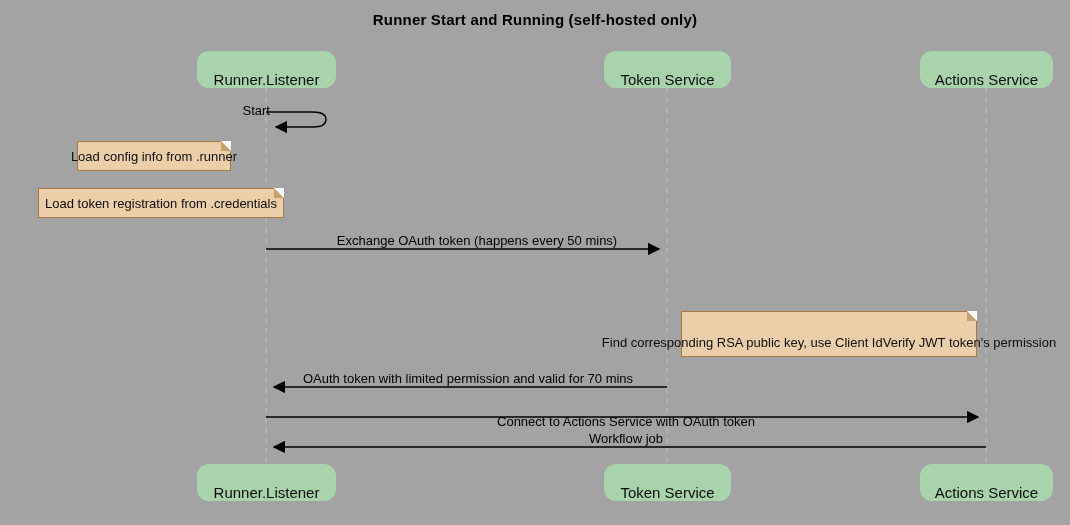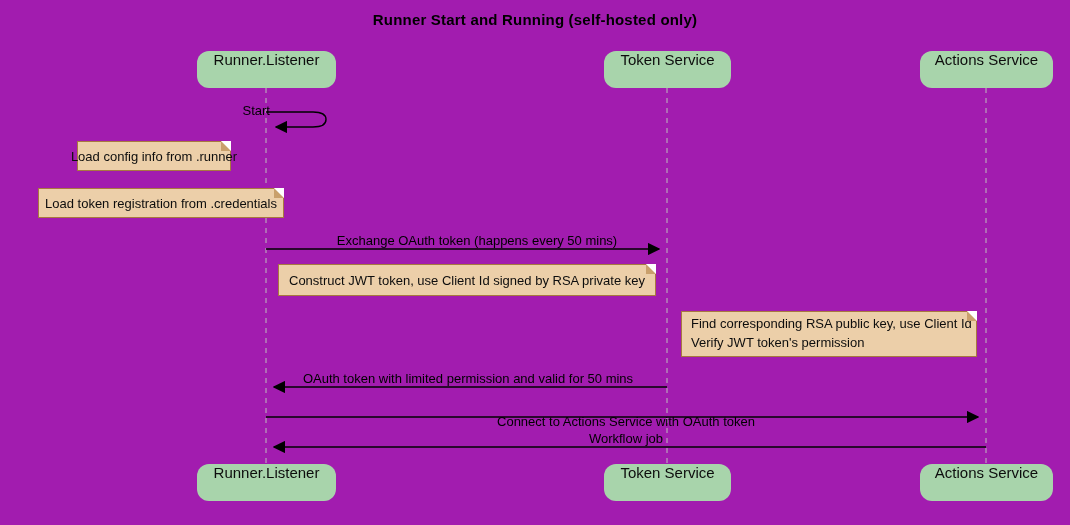--- a/index.html
+++ b/index.html
@@ -1,50 +1,50 @@
 <!DOCTYPE html>
 <html><head>
 <meta charset="utf-8">
 <style>
   html, body { margin:0; padding:0; background:#ffffff; }
   .canvas {
-    position:relative; width:1070px; height:525px; background:#a21caf;
+    position:relative; width:1070px; height:525px; background:#a3a3a3;
     font-family:"Liberation Sans", sans-serif; color:#000; overflow:hidden;
   }
   .title {
     position:absolute; top:11px; left:0; width:100%;
     text-align:center; font-size:15px; font-weight:bold; letter-spacing:0.2px;
   }
   svg.layer { position:absolute; top:0; left:0; pointer-events:none; }
   .lifeline { stroke:#bdbdbd; stroke-width:1; stroke-dasharray:5,5; fill:none; }
   .arrow { stroke:#000; stroke-width:1.4; fill:none; }
   .participant {
     position:absolute; background:#a8d4ab; border-radius:12px;
-    display:flex; align-items:flex-start; justify-content:center;
+    display:flex; align-items:flex-end; justify-content:center;
     font-size:15px; color:#0d0d0d; box-sizing:border-box;
   }
   .note {
     position:absolute; background:#eccfa9; border:1px solid #a87840;
     font-size:13px; color:#0d0d0d; box-sizing:border-box;
     display:flex; align-items:center; justify-content:center;
     text-align:center; white-space:nowrap;
   }
   .note::before {
     content:""; position:absolute; top:-1px; right:-1px;
     border-style:solid; border-width:0 10px 10px 0;
     border-color:#ffffff #ffffff #cfa briefly;
   }
   
   .note::before {
     content:""; position:absolute; top:-1px; right:-1px;
     border-style:solid; border-width:0 10px 10px 0;
     border-color:#ffffff #ffffff #c9a06c #c9a06c;
   }
   .note.multiline {
-    flex-direction:column; align-items:flex-start; justify-content:center;
+    flex-direction:row; align-items:flex-start; justify-content:center;
     text-align:right; padding:22px 9px; line-height:1.45;
   }
   .msg-label {
     position:absolute; font-size:13px; color:#000; white-space:nowrap;
   }
   .msg-label.center { transform:translateX(-50%); }
   .msg-label.right-align { text-align:right; }
 </style>
 </head>
 <body>
@@ -86,31 +86,28 @@
   </div>
   <div class="participant" style="left:604px; top:464px; width:127px; height:37px;">
     <span>Token Service</span>
   </div>
   <div class="participant" style="left:920px; top:464px; width:133px; height:37px;">
     <span>Actions Service</span>
   </div>
 
   <div class="msg-label right-align" style="left:206px; top:103px; width:64px;">Start</div>
   <div class="msg-label center" style="left:466px; top:233px;padding-left:22px;">Exchange OAuth token (happens every 50 mins)</div>
-  <div class="msg-label center" style="left:468px; top:371px;">OAuth token with limited permission and valid for 50 mins</div>
+  <div class="msg-label center" style="left:468px; top:371px;">OAuth token with limited permission and valid for 70 mins</div>
   <div class="msg-label center" style="left:626px; top:414px;">Connect to Actions Service with OAuth token</div>
   <div class="msg-label center" style="left:626px; top:431px;">Workflow job</div>
 
   <div class="note" style="left:77px; top:141px; width:154px; height:30px;">
     <span>Load config info from .runner</span>
   </div>
   <div class="note" style="left:9px; top:188px; width:246px; height:30px;margin-left:29px;">
     <span>Load token registration from .credentials</span>
   </div>
-  <div class="note" style="left:278px; top:264px; width:378px; height:32px;">
-    <span>Construct JWT token, use Client Id signed by RSA private key</span>
-  </div>
   <div class="note multiline" style="left:681px; top:311px; width:296px; height:46px;">
     <span>Find corresponding RSA public key, use Client Id</span>
     <span>Verify JWT token's permission</span>
   </div>
 
 </div>
 
 </body></html>

